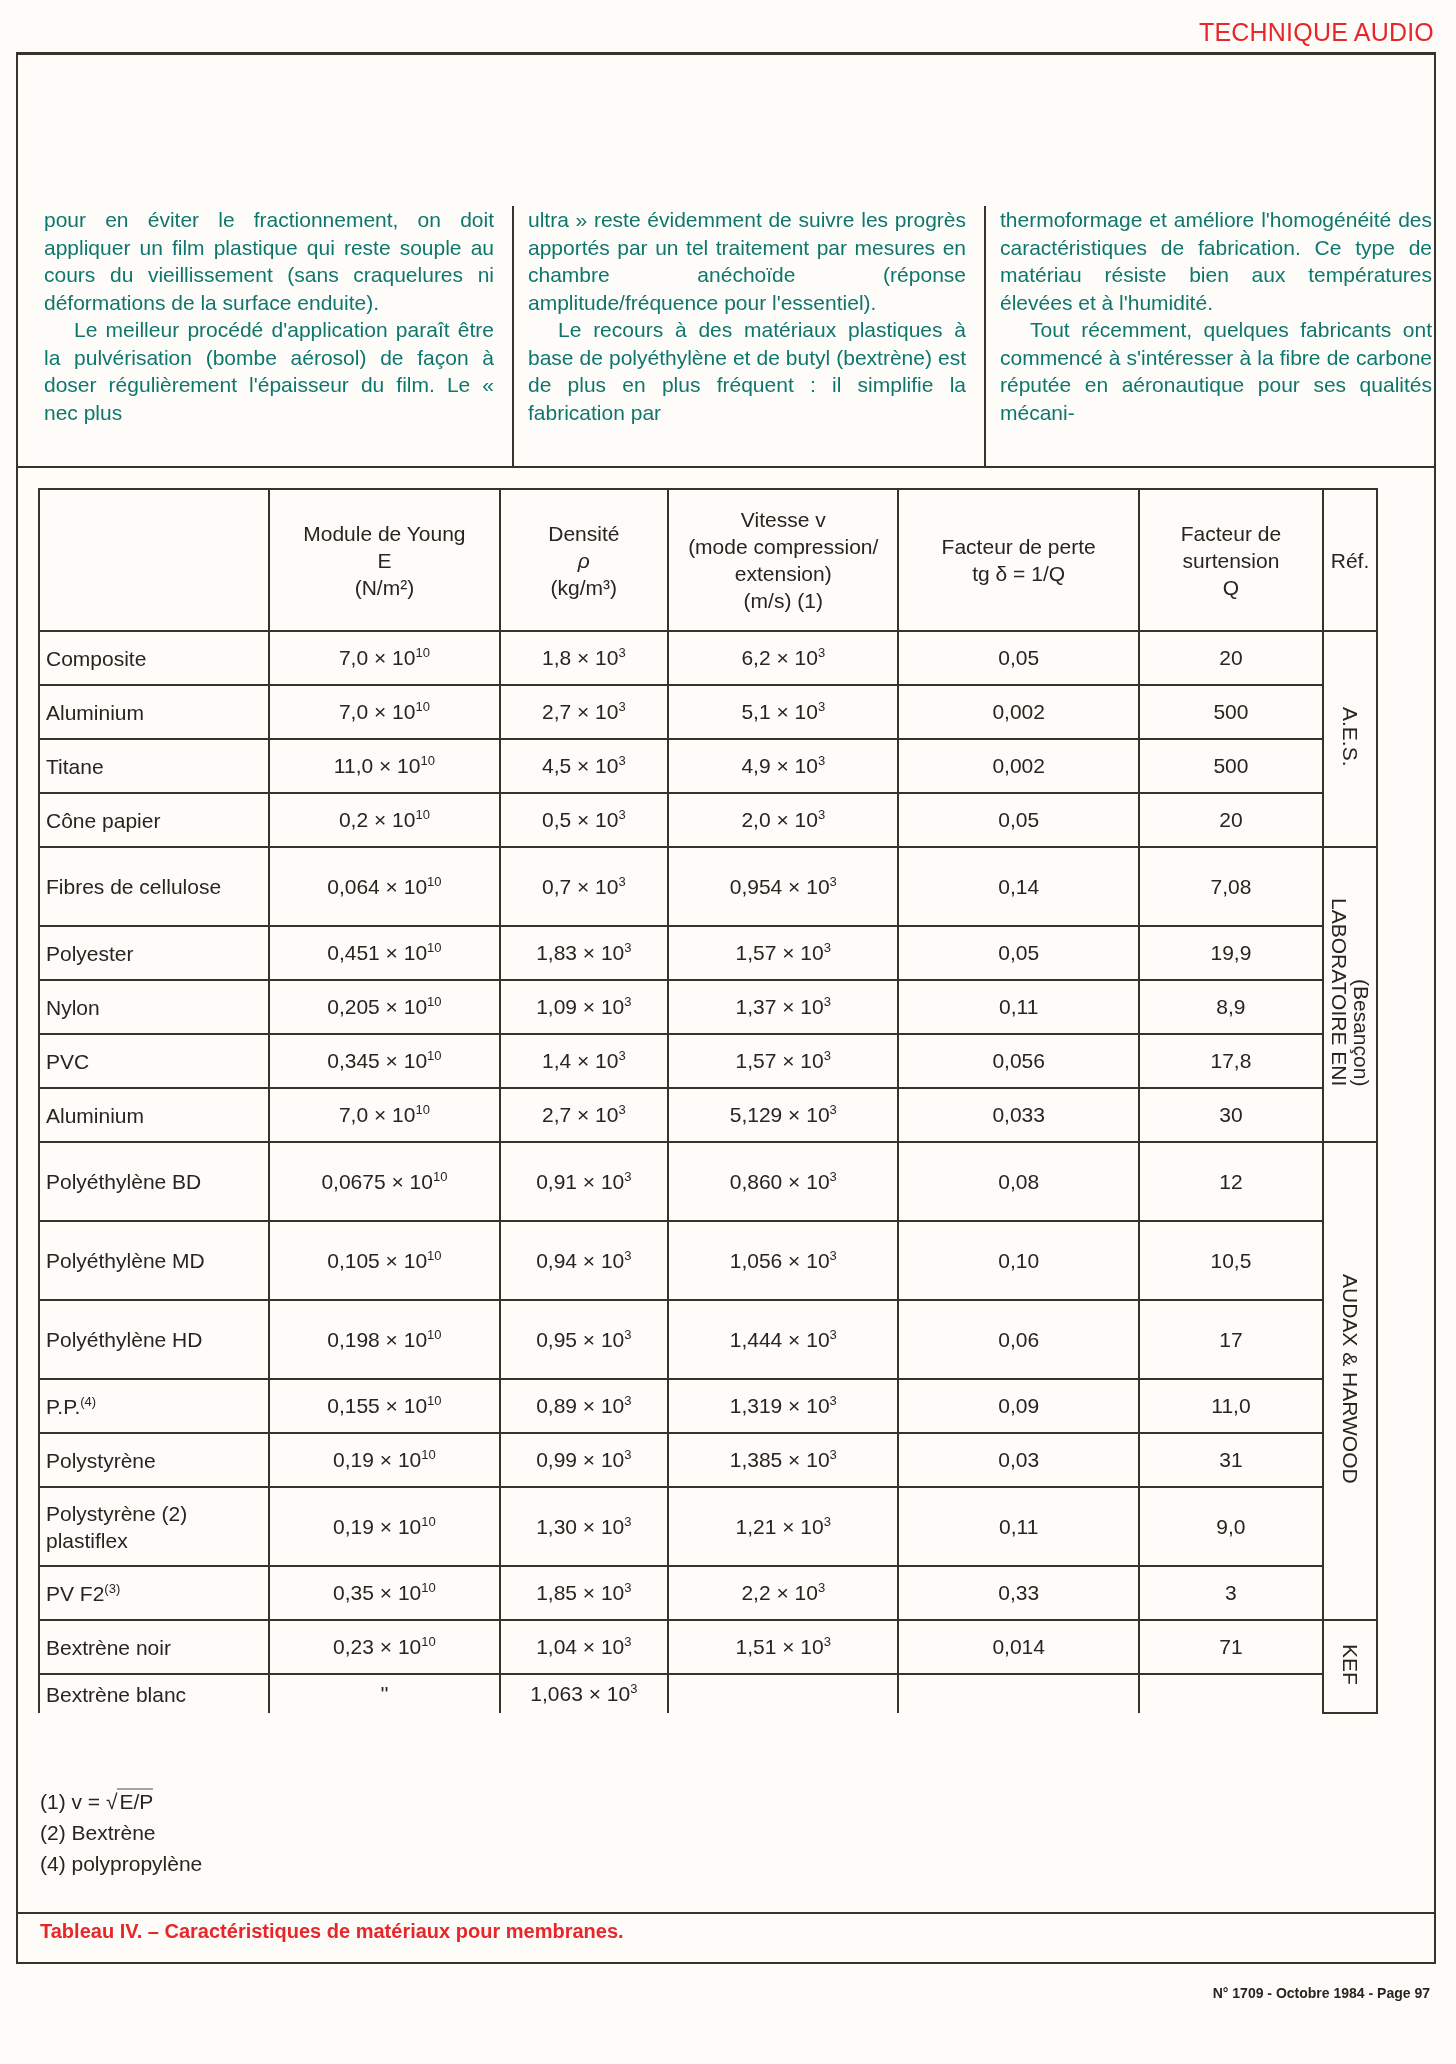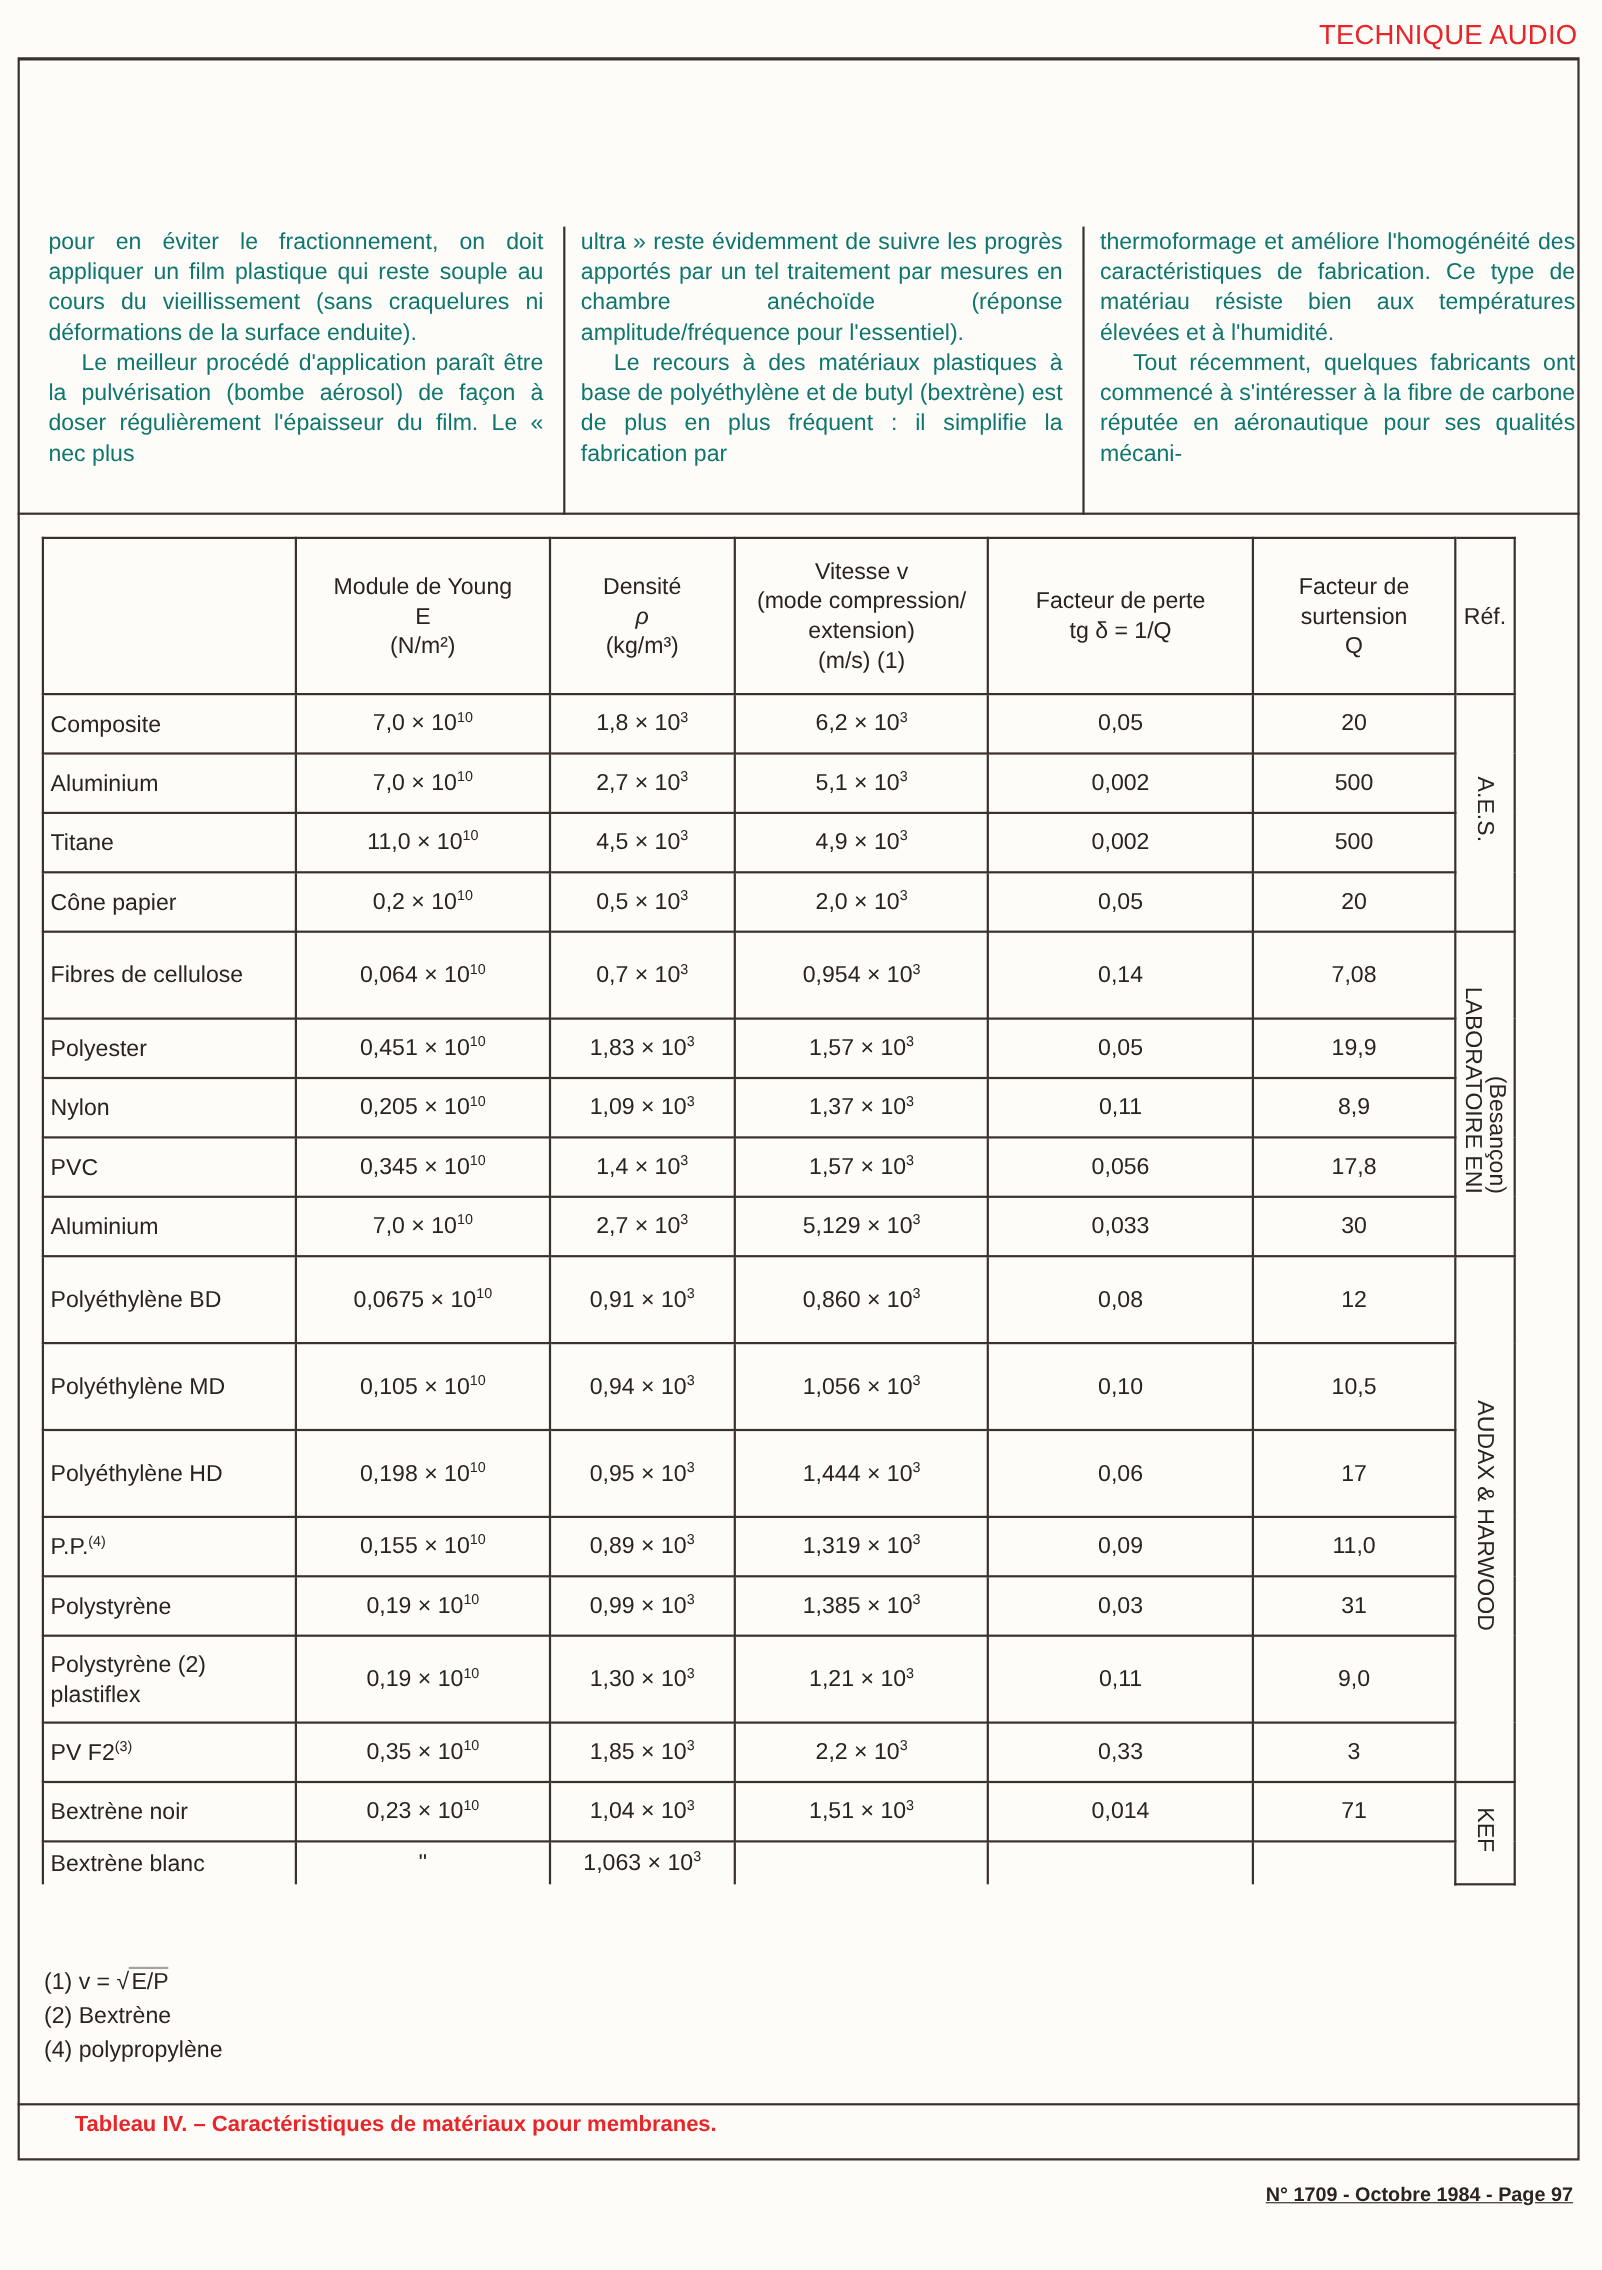--- a/index.html
+++ b/index.html
@@ -46,22 +46,22 @@
   }
   .vtext {
     writing-mode: vertical-rl; font-size: 21px; white-space: nowrap; line-height: 22px;
     display: inline-block;
   }
   sup { font-size: 13px; vertical-align: super; line-height: 0; }
   table.mat tr.last td { height: 38px; border-bottom: none; }
 
   .notes { position: absolute; left: 40px; top: 1786px; font-size: 21px; line-height: 31px; color: #2a2320; }
   .notes-rule { position: absolute; left: 16px; top: 1912px; width: 1420px; border-top: 2px solid #3a302c; }
-  .caption { position: absolute; left: 40px; top: 1920px; color: #e8262a; font-weight: bold; font-size: 20px; margin-left: 28px; }
-  .footer { position: absolute; right: 26px; top: 1985px; font-weight: bold; font-size: 18px; color: #2a2320; text-decoration: underline; }
+  .caption { position: absolute; left: 40px; top: 1920px; color: #e8262a; font-weight: bold; font-size: 20px; }
+  .footer { position: absolute; right: 26px; top: 1985px; font-weight: bold; font-size: 14px; color: #2a2320; }
   .sqrt { border-top: 2px solid #a3a3a3; padding-left: 2px; margin-top: 24px; }
 </style>
 </head>
 <body>
 
 <div class="section-header">TECHNIQUE AUDIO</div>
 
 <div class="frame"></div>
 
 <div class="columns">

